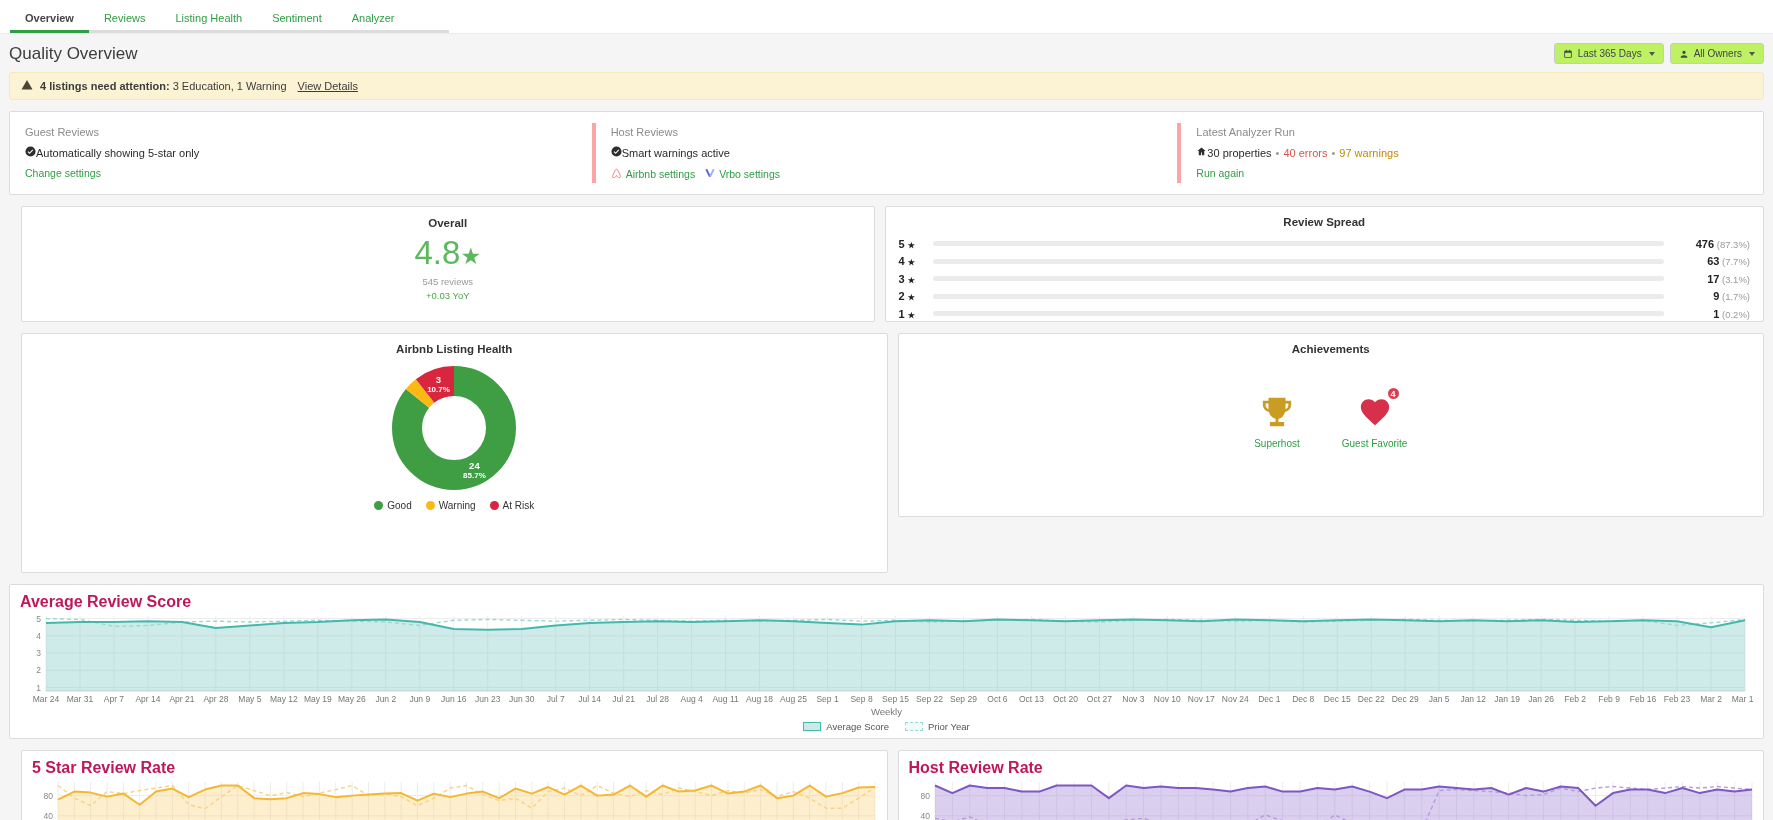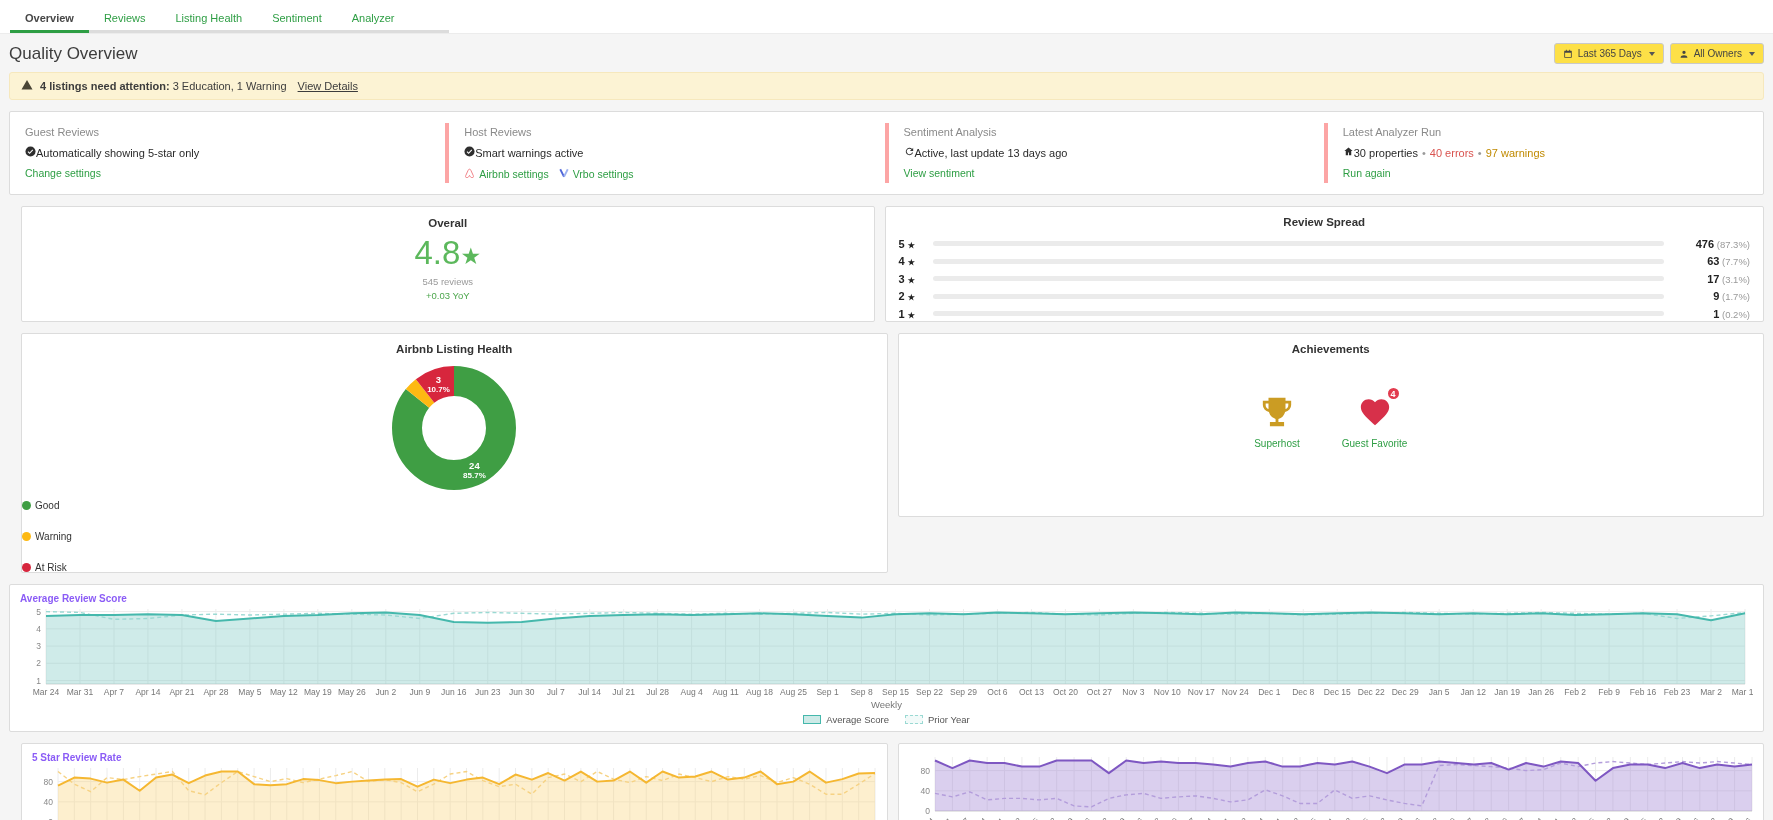--- a/index.html
+++ b/index.html
@@ -12,21 +12,21 @@
   .tabs { display:inline-flex; padding-right:40px; box-shadow: inset 0 -3px 0 #dcdcdc; }
   .tab { font-size:11px; color:#2e9e44; padding:5px 15px 6px 15px; border-bottom:3px solid transparent; cursor:pointer; white-space:nowrap; }
   .tab.active { color:#474747; border-bottom-color:#2e9e44; font-weight:bold; }
 
   .content { padding:0 9px; }
 
   
   .header-row { display:flex; align-items:center; justify-content:space-between; margin:9px 0 8px 0; }
   .page-title { font-size:17px; font-weight:normal; color:#3d3d3d; }
   .header-actions { display:flex; gap:6px; }
-  .btn { display:flex; align-items:center; gap:5px; background:#fde047; border:1px solid #c9c9c9; border-radius:3px; font-size:10px; color:#444; padding:4px 8px; cursor:pointer; }
+  .btn { display:flex; align-items:center; gap:5px; background:#bef264; border:1px solid #c9c9c9; border-radius:3px; font-size:10px; color:#444; padding:4px 8px; cursor:pointer; }
   .btn svg { display:block; }
   .caret { width:0; height:0; border-left:3.5px solid transparent; border-right:3.5px solid transparent; border-top:4px solid #555; margin-left:2px; }
 
   
   .alert { background:#fcf3d4; border:1px solid #f6e8bd; border-radius:3px; padding:6px 11px; font-size:11px; color:#3c3c3c; display:flex; align-items:center; gap:7px; margin-bottom:11px; }
   .alert a { color:#3c3c3c; text-decoration:underline; margin-left:4px; cursor:pointer; }
 
   
   .panel { background:#fff; border:1px solid #dcdcdc; border-radius:2px; }
   .row2 { display:flex; gap:10px; margin-bottom:11px;padding-left:12px; }
@@ -60,34 +60,34 @@
   .spread-label { width:24px; font-size:11px; font-weight:bold; color:#222; white-space:nowrap; }
   .spread-label .st { font-size:8px; }
   .spread-track { flex:1; height:5px; background:#ebebeb; border-radius:3px; overflow:hidden; }
   .spread-fill { height:5px; background:#5b6670; border-radius:3px; width:0; }
   .spread-val { width:76px; text-align:right; font-size:9.5px; color:#9a9a9a; white-space:nowrap; }
   .spread-val b { font-size:11px; color:#222; }
 
   
   .health-panel { height:240px; padding-top:9px; }
   .donut-wrap { display:flex; justify-content:center; margin-top:3px; }
-  .donut-legend { display:flex; justify-content:center; gap:20px; margin-top:2px; font-size:10px; color:#333;flex-direction:column; }
+  .donut-legend { display:flex; justify-content:center; gap:14px; margin-top:2px; font-size:10px; color:#333; }
   .donut-legend .li { display:flex; align-items:center; gap:4px; }
   .dot { width:9px; height:9px; border-radius:50%; display:inline-block; }
 
   .ach-panel { height:184px; padding-top:9px; }
   .ach-items { display:flex; justify-content:center; gap:42px; margin-top:40px; }
   .ach-item { display:flex; flex-direction:column; align-items:center; cursor:default; }
   .ach-icon { position:relative; width:34px; height:34px; }
   .ach-badge { position:absolute; top:-9px; right:-9px; background:#e23b4e; color:#fff; font-size:9px; font-weight:bold; width:15px; height:15px; border-radius:50%; display:flex; align-items:center; justify-content:center; border:2px solid #fff; }
   .ach-label { font-size:10px; color:#2e9e44; margin-top:9px; }
 
   
   .chart-panel { padding:8px 10px 4px 10px; margin-bottom:11px; }
-  .chart-title { font-size:10px; font-weight:bold; color:#8b5cf6; }
+  .chart-title { font-size:16px; font-weight:bold; color:#be185d; }
   .chart-box { width:100%; }
   .chart-box-lg { height:94px; }
   .chart-box-sm { height:99px; }
   .axis-name { text-align:center; font-size:9.5px; color:#777; margin-top:1px; }
   .chart-legend { display:flex; justify-content:center; align-items:center; gap:16px; font-size:9.5px; color:#555; margin-top:4px; padding-bottom:2px; }
   .chart-legend .li { display:flex; align-items:center; gap:5px; }
   .sw-solid { width:18px; height:9px; background:#cdeae7; border:1.5px solid #45b8ac; display:inline-block; }
   .sw-dash { width:18px; height:9px; background:#f2faf9; border:1.5px dashed #9ad9d3; display:inline-block; }
   .bottom-row { margin-bottom:0; }
 </style>
@@ -171,32 +171,20 @@
             <span>Airbnb settings</span>
           </a>
           <a class="glink">
             <span><svg width="10" height="10" viewBox="0 0 12 12">
                   <path d="M1.5 1.5L6 10.5" stroke="#5066d8" stroke-width="2.2" fill="none"></path>
                   <path d="M10.5 1.5L6 10.5" stroke="#9db1f0" stroke-width="2.2" fill="none"></path>
                 </svg></span>
             <span>Vrbo settings</span>
           </a>
         </div>
-      </div>
-      <div class="card">
-        <div class="card-title">Sentiment Analysis</div>
-        <div class="card-status">
-          <span><svg width="11" height="11" viewBox="0 0 24 24">
-                <path fill="#333" d="M17.65 6.35A8 8 0 1 0 19.73 14h-2.08a6 6 0 1 1-1.42-6.23L13 11h7V4l-2.35 2.35z"></path>
-              </svg></span>
-          <span>Active, last update 13 days ago</span>
-        </div>
-        <div class="card-links">
-            <a class="glink">View sentiment</a>
-          </div>
       </div>
       <div class="card">
         <div class="card-title">Latest Analyzer Run</div>
         <div class="card-status">
           <span><svg width="11" height="11" viewBox="0 0 24 24">
                 <path fill="#2e2e2e" d="M12 3l9 8h-3v9h-5v-6h-2v6H6v-9H3l9-8z"></path>
               </svg></span>
           <span>30 properties</span>
           <span class="dotsep">•</span>
           <span class="err">40 errors</span>
@@ -538,20 +526,21 @@
               <text x="761.3" y="69" text-anchor="end" font-size="8" fill="#777" transform="rotate(-45 761.3 69)">Feb 2</text>
               <text x="777.64" y="69" text-anchor="end" font-size="8" fill="#777" transform="rotate(-45 777.64 69)">Feb 9</text>
               <text x="793.98" y="69" text-anchor="end" font-size="8" fill="#777" transform="rotate(-45 793.98 69)">Feb 16</text>
               <text x="810.32" y="69" text-anchor="end" font-size="8" fill="#777" transform="rotate(-45 810.32 69)">Feb 23</text>
               <text x="826.66" y="69" text-anchor="end" font-size="8" fill="#777" transform="rotate(-45 826.66 69)">Mar 2</text>
               <text x="843" y="69" text-anchor="end" font-size="8" fill="#777" transform="rotate(-45 843 69)">Mar 16</text>
             </svg></div>
         <div class="axis-name">Weekly</div>
       </div>
       <div class="panel chart-panel">
+        <div class="chart-title">Host Review Rate</div>
         <div class="chart-box chart-box-sm"><svg width="851" height="99" font-family="Liberation Sans, sans-serif">
               <line x1="26" y1="5" x2="26" y2="59" stroke="#ececec" stroke-width="1"></line>
               <line x1="43.38297872340426" y1="5" x2="43.38297872340426" y2="59" stroke="#ececec" stroke-width="1"></line>
               <line x1="60.765957446808514" y1="5" x2="60.765957446808514" y2="59" stroke="#ececec" stroke-width="1"></line>
               <line x1="78.14893617021276" y1="5" x2="78.14893617021276" y2="59" stroke="#ececec" stroke-width="1"></line>
               <line x1="95.53191489361703" y1="5" x2="95.53191489361703" y2="59" stroke="#ececec" stroke-width="1"></line>
               <line x1="112.91489361702128" y1="5" x2="112.91489361702128" y2="59" stroke="#ececec" stroke-width="1"></line>
               <line x1="130.29787234042553" y1="5" x2="130.29787234042553" y2="59" stroke="#ececec" stroke-width="1"></line>
               <line x1="147.68085106382978" y1="5" x2="147.68085106382978" y2="59" stroke="#ececec" stroke-width="1"></line>
               <line x1="165.06382978723406" y1="5" x2="165.06382978723406" y2="59" stroke="#ececec" stroke-width="1"></line>

